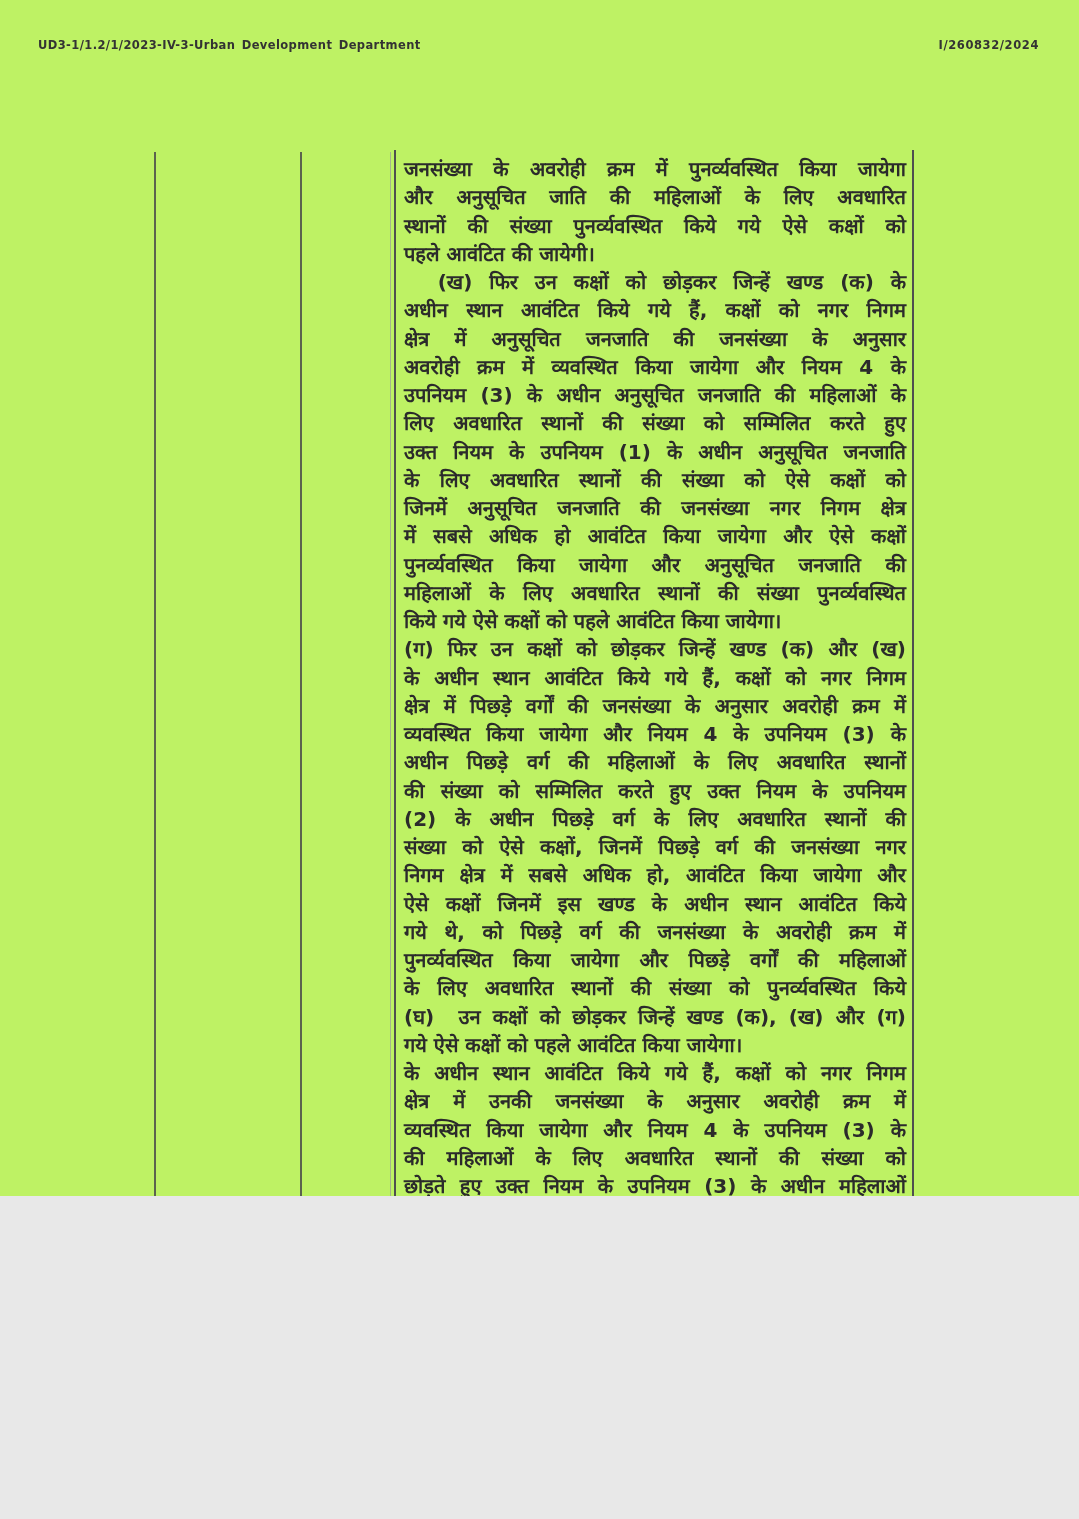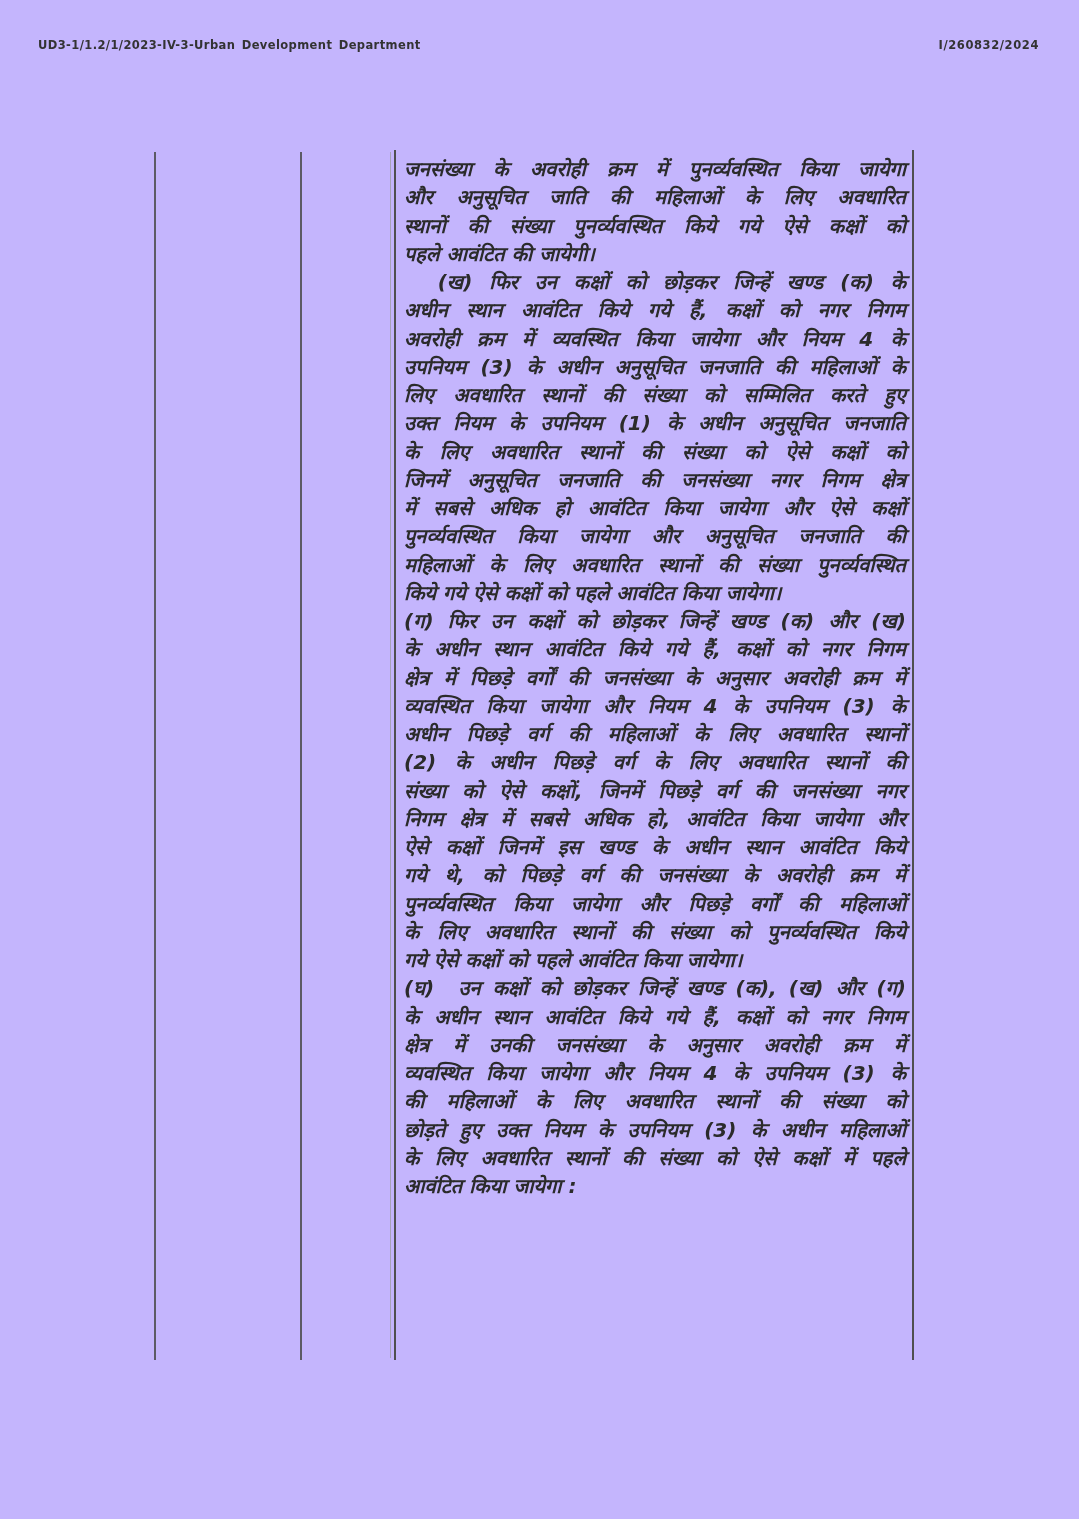--- a/index.html
+++ b/index.html
@@ -1,20 +1,20 @@
 <!DOCTYPE html>
 <html lang="hi"><head>
 <meta charset="utf-8">
 <style>
   html,body{margin:0;padding:0;background:#e8e8e8;}
   .page{
     position:relative;
-    width:1079px;height:1519px;
+    width:1079px;height:1196px;
     margin:0 auto;
-    background:#c4b5fd;
+    background:#bef264;
     overflow:hidden;
     font-family:"Liberation Sans","DejaVu Sans",sans-serif;
     color:#262626;
   }
   .hdr{
     position:absolute;top:38px;
     font-family:"DejaVu Sans","Liberation Sans",sans-serif;
     font-size:11.5px;font-weight:700;color:#333;
     letter-spacing:0.4px;word-spacing:2px;
     white-space:nowrap;
@@ -30,21 +30,20 @@
   .vrule-ghost{
     position:absolute;top:152px;height:1206px;width:1px;
     background:#9a9a9a;left:390px;opacity:.7;
   }
   .textcol{
     position:absolute;left:394px;top:150px;width:520px;height:1210px;
     border-left:2px solid #4f4f4f;
     border-right:2px solid #4f4f4f;
     box-sizing:border-box;
     padding:5px 6px 0 8px;
-    font-style:italic;
   }
   .tline{
     font-family:"DejaVu Sans","Liberation Sans",sans-serif;
     font-size:20px;line-height:28.25px;height:28.25px;
     font-weight:600;color:#2b2b2b;
     white-space:nowrap;
     text-align:justify;
     text-align-last:justify;
     overflow:visible;
   }
@@ -65,44 +64,46 @@
   <div class="vrule vrule-2"></div>
   <div class="vrule-ghost"></div>
 
   <div class="textcol">
       <div class="tline">जनसंख्या के अवरोही क्रम में पुनर्व्यवस्थित किया जायेगा</div>
       <div class="tline">और अनुसूचित जाति की महिलाओं के लिए अवधारित</div>
       <div class="tline">स्थानों की संख्या पुनर्व्यवस्थित किये गये ऐसे कक्षों को</div>
       <div class="tline last">पहले आवंटित की जायेगी।</div>
       <div class="tline">&nbsp;&nbsp;(ख) फिर उन कक्षों को छोड़कर जिन्हें खण्ड (क) के</div>
       <div class="tline">अधीन स्थान आवंटित किये गये हैं, कक्षों को नगर निगम</div>
+      <div class="tline">क्षेत्र में अनुसूचित जनजाति की जनसंख्या के अनुसार</div>
       <div class="tline">अवरोही क्रम में व्यवस्थित किया जायेगा और नियम 4 के</div>
       <div class="tline">उपनियम (3) के अधीन अनुसूचित जनजाति की महिलाओं के</div>
       <div class="tline">लिए अवधारित स्थानों की संख्या को सम्मिलित करते हुए</div>
       <div class="tline">उक्त नियम के उपनियम (1) के अधीन अनुसूचित जनजाति</div>
       <div class="tline">के लिए अवधारित स्थानों की संख्या को ऐसे कक्षों को</div>
       <div class="tline">जिनमें अनुसूचित जनजाति की जनसंख्या नगर निगम क्षेत्र</div>
       <div class="tline">में सबसे अधिक हो आवंटित किया जायेगा और ऐसे कक्षों</div>
       <div class="tline">पुनर्व्यवस्थित किया जायेगा और अनुसूचित जनजाति की</div>
       <div class="tline">महिलाओं के लिए अवधारित स्थानों की संख्या पुनर्व्यवस्थित</div>
       <div class="tline last">किये गये ऐसे कक्षों को पहले आवंटित किया जायेगा।</div>
       <div class="tline">(ग) फिर उन कक्षों को छोड़कर जिन्हें खण्ड (क) और (ख)</div>
       <div class="tline">के अधीन स्थान आवंटित किये गये हैं, कक्षों को नगर निगम</div>
       <div class="tline">क्षेत्र में पिछड़े वर्गों की जनसंख्या के अनुसार अवरोही क्रम में</div>
       <div class="tline">व्यवस्थित किया जायेगा और नियम 4 के उपनियम (3) के</div>
       <div class="tline">अधीन पिछड़े वर्ग की महिलाओं के लिए अवधारित स्थानों</div>
+      <div class="tline">की संख्या को सम्मिलित करते हुए उक्त नियम के उपनियम</div>
       <div class="tline">(2) के अधीन पिछड़े वर्ग के लिए अवधारित स्थानों की</div>
       <div class="tline">संख्या को ऐसे कक्षों, जिनमें पिछड़े वर्ग की जनसंख्या नगर</div>
       <div class="tline">निगम क्षेत्र में सबसे अधिक हो, आवंटित किया जायेगा और</div>
       <div class="tline">ऐसे कक्षों जिनमें इस खण्ड के अधीन स्थान आवंटित किये</div>
       <div class="tline">गये थे, को पिछड़े वर्ग की जनसंख्या के अवरोही क्रम में</div>
       <div class="tline">पुनर्व्यवस्थित किया जायेगा और पिछड़े वर्गों की महिलाओं</div>
       <div class="tline">के लिए अवधारित स्थानों की संख्या को पुनर्व्यवस्थित किये</div>
+      <div class="tline">(घ)&nbsp; उन कक्षों को छोड़कर जिन्हें खण्ड (क), (ख) और (ग)</div>
       <div class="tline last">गये ऐसे कक्षों को पहले आवंटित किया जायेगा।</div>
-      <div class="tline">(घ)&nbsp; उन कक्षों को छोड़कर जिन्हें खण्ड (क), (ख) और (ग)</div>
       <div class="tline">के अधीन स्थान आवंटित किये गये हैं, कक्षों को नगर निगम</div>
       <div class="tline">क्षेत्र में उनकी जनसंख्या के अनुसार अवरोही क्रम में</div>
       <div class="tline">व्यवस्थित किया जायेगा और नियम 4 के उपनियम (3) के</div>
       <div class="tline">की महिलाओं के लिए अवधारित स्थानों की संख्या को</div>
       <div class="tline">छोड़ते हुए उक्त नियम के उपनियम (3) के अधीन महिलाओं</div>
       <div class="tline">के लिए अवधारित स्थानों की संख्या को ऐसे कक्षों में पहले</div>
       <div class="tline last">आवंटित किया जायेगा :</div>
     </div>
 
 </div>

